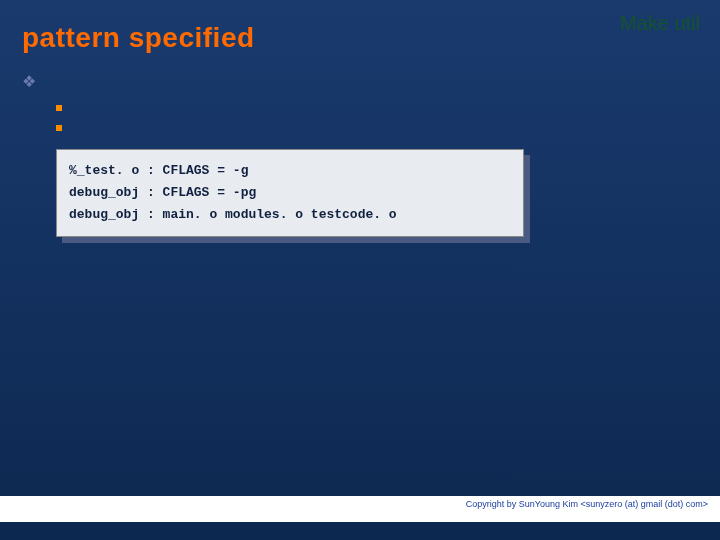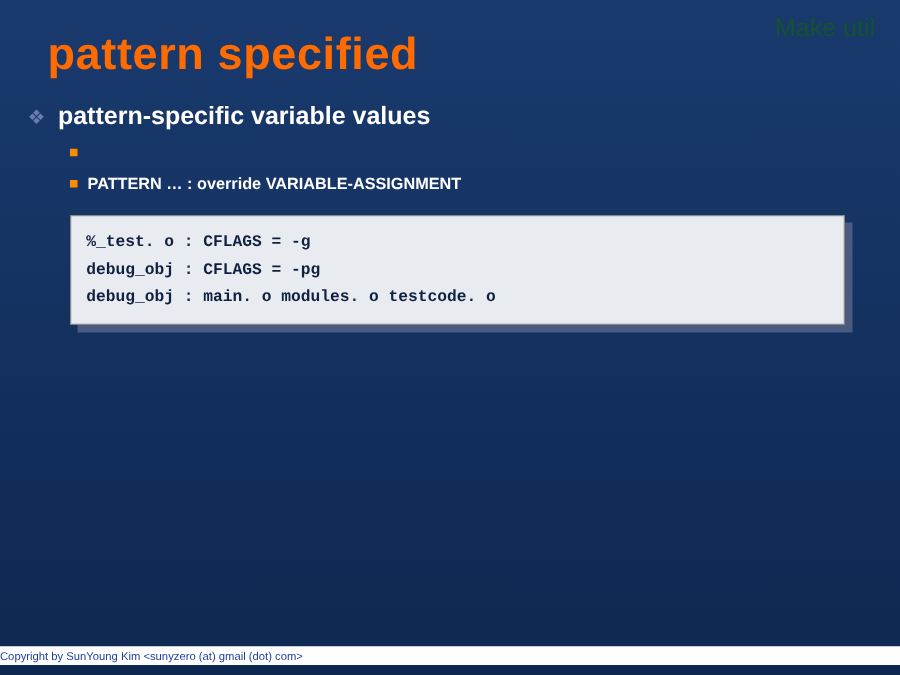--- a/index.html
+++ b/index.html
@@ -14,25 +14,24 @@
   .header-label {
     position: absolute;
     top: 12px;
     right: 20px;
     color: #14532d;
     font-size: 20px;
     font-weight: normal;
   }
   .title {
     color: #ff6b00;
-    font-size: 36px;
+    font-size: 28px;
     font-weight: bold;
     padding: 22px 0 0 22px;
     letter-spacing: 0.5px;
-    margin-left: 16px;
   }
   .sub-title-row {
     display: flex;
     align-items: center;
     padding: 18px 0 0 22px;
   }
   .diamond-bullet {
     color: #6b7bb0;
     font-size: 16px;
     margin-right: 10px;
@@ -55,21 +54,21 @@
     margin-right: 8px;
     flex-shrink: 0;
   }
   .item-text {
     color: #ffffff;
     font-size: 13px;
     font-weight: bold;
   }
   .code-wrap {
     margin: 18px 0 0 56px;
-    width: 620px;
+    width: 468px;
     position: relative;
   }
   .code-shadow {
     position: absolute;
     top: 6px;
     left: 6px;
     width: 100%;
     height: 100%;
     background: #4a5a80;
   }
@@ -80,50 +79,49 @@
     padding: 10px 12px;
     font-family: "Courier New", monospace;
     font-size: 13px;
     font-weight: bold;
     color: #102040;
     line-height: 1.7;
     white-space: pre;
   }
   .footer {
     position: absolute;
-    bottom: 8px;
+    bottom: 18px;
     left: 0;
     right: 0;
     background: #ffffff;
-    height: 15px;
+    height: 26px;
+    text-align: right;
     padding-right: 12px;
     font-size: 9px;
     color: #2040a0;
     line-height: 16px;
   }
 </style>
 </head>
 <body>
 
 <div class="header-label">Make util</div>
 
 <div class="title">pattern specified</div>
 
 <div class="sub-title-row">
   <span class="diamond-bullet">❖</span>
-  <span class="sub-title">pattern-specific variable values</span>
 </div>
 
 <div class="item-row">
   <span class="square-bullet"></span>
 </div>
 
 <div class="item-row">
   <span class="square-bullet"></span>
-  <span class="item-text">PATTERN … : override VARIABLE-ASSIGNMENT</span>
 </div>
 
 <div class="code-wrap">
   <div class="code-shadow"></div>
   <div class="code-box"><span>%_test. o : CFLAGS = -g</span>
 <span>debug_obj : CFLAGS = -pg</span>
 <span>debug_obj : main. o modules. o testcode. o</span></div>
 </div>
 
 <div class="footer">Copyright by SunYoung Kim &lt;sunyzero (at) gmail (dot) com&gt;</div>

